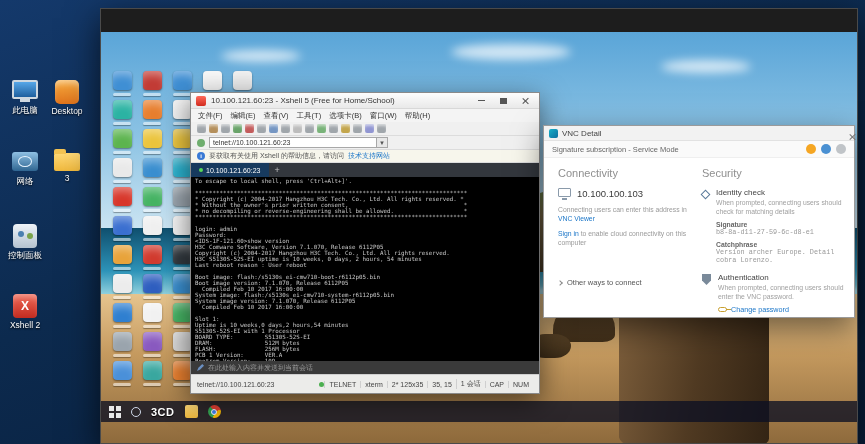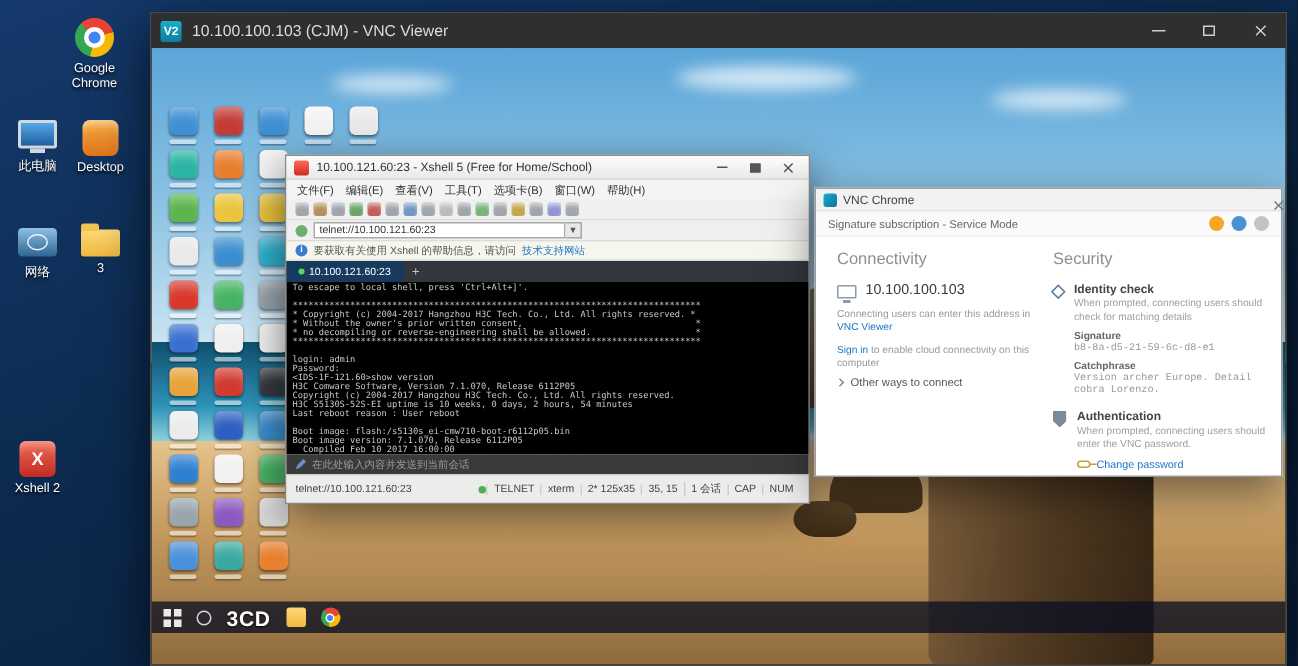--- a/index.html
+++ b/index.html
@@ -55,28 +55,28 @@
 .ric{position:absolute;width:26px}
 .ric-img{width:19px;height:19px;margin:0 auto;border-radius:4px;background:var(--c,#888);
   box-shadow:inset 0 8px 8px -4px rgba(255,255,255,.4),0 1px 2px rgba(0,0,0,.45)}
 .ric-lbl{width:18px;height:3px;margin:3px auto 0;background:rgba(255,255,255,.55);border-radius:1.5px;box-shadow:0 1px 1px rgba(0,0,0,.35)}
 
 
 .rtaskbar{position:absolute;left:0;top:369px;right:0;height:21px;background:rgba(12,16,34,.78);display:flex;align-items:center;gap:10px;padding-left:8px;z-index:5}
 .tb-start{position:relative;width:12px;height:12px}
 .tb-start::before{content:"";position:absolute;width:5px;height:5px;background:#e8e8e8;box-shadow:7px 0 #e8e8e8,0 7px #e8e8e8,7px 7px #e8e8e8}
 .tb-search{width:10px;height:10px;border:1.6px solid #cfd8e8;border-radius:50%}
-.tb-3cd{color:#fff;font-weight:bold;font-size:14px;letter-spacing:.5px;text-shadow:0 1px 1px #000}
+.tb-3cd{color:#fff;font-weight:bold;font-size:11px;letter-spacing:.5px;text-shadow:0 1px 1px #000}
 .tb-app{width:13px;height:13px;border-radius:2px}
 .tb-folder{background:linear-gradient(#ffd977,#f0b93e)}
 .tb-chrome{border-radius:50%;background:conic-gradient(from -45deg,#ea4335 0 33%,#fbbc05 33% 66%,#34a853 66% 100%);position:relative}
 .tb-chrome::after{content:"";position:absolute;inset:3.5px;border-radius:50%;background:#4285f4;border:1.5px solid #fff}
 
 
-.xshell{position:absolute;left:190px;top:103px;width:350px;height:233px;background:#ececec;border:1px solid #8a8a8a;box-shadow:0 8px 26px rgba(0,0,0,.55);z-index:10;display:flex;flex-direction:column}
+.xshell{position:absolute;left:190px;top:92px;width:350px;height:302px;background:#ececec;border:1px solid #8a8a8a;box-shadow:0 8px 26px rgba(0,0,0,.55);z-index:10;display:flex;flex-direction:column}
 .x-title{height:16px;background:linear-gradient(#fdfdfd,#e9e9e9);display:flex;align-items:center;padding:0 3px 0 5px;border-bottom:1px solid #d8d8d8}
 .x-ico{width:10px;height:10px;border-radius:2px;background:linear-gradient(#ff6a5a,#d02b1f)}
 .x-title-text{font-size:8px;color:#333;margin-left:5px;flex:1;white-space:nowrap;overflow:hidden}
 .xbtn{width:22px;height:14px;display:flex;align-items:center;justify-content:center}
 .xbtn .g-min,.xbtn .g-max{background:#555;border-color:#555}
 .xbtn .g-min{width:7px;background:#555}
 .xbtn .g-max{width:7px;height:6px}
 .xbtn .g-x{width:7px;height:7px}
 .xbtn .g-x::before,.xbtn .g-x::after{left:3px;height:8px;background:#555}
 .x-menu{height:13px;background:#f4f4f4;display:flex;align-items:center;padding-left:3px}
@@ -110,83 +110,70 @@
 .vs-close .g-x{width:7px;height:7px}
 .vs-close .g-x::before,.vs-close .g-x::after{left:3px;height:8px;background:#777}
 .vs-sub{height:17px;background:#fafafa;border-bottom:1px solid #efefef;display:flex;align-items:center;padding:0 8px}
 .vs-sub-text{font-size:7.5px;color:#666;flex:1}
 .vs-circ{width:10px;height:10px;border-radius:50%;margin-left:5px}
 .c-orange{background:#f5a623}.c-blue{background:#4a90d2}.c-grey{background:#c0c4c8}
 .vs-body{position:relative;height:159px}
 .vs-col-l{position:absolute;left:14px;top:9px;width:132px}
 .vs-col-r{position:absolute;left:158px;top:9px;width:142px}
 .vs-h{font-size:11px;color:#8f8f8f;font-weight:400;margin-bottom:9px}
-.vs-addr-row{display:flex;align-items:flex-end;gap:6px}
+.vs-addr-row{display:flex;align-items:flex-start;gap:6px}
 .vs-monitor{width:13px;height:9px;border:1.5px solid #8a9aaa;border-radius:1px;position:relative;flex:none}
 .vs-monitor::after{content:"";position:absolute;left:3px;bottom:-4px;width:5px;height:2px;background:#8a9aaa}
 .vs-addr{font-size:9.5px;color:#3a3a3a}
 .vs-p{font-size:6.8px;color:#9a9a9a;line-height:8.5px;margin-top:7px}
 .link{color:#1b76c8;cursor:pointer}
-.vs-other{margin-top:3px;font-size:7.5px;color:#555;display:flex;gap:5px;align-items:center;cursor:pointer}
+.vs-other{margin-top:31px;font-size:7.5px;color:#555;display:flex;gap:5px;align-items:center;cursor:pointer}
 .chev{width:4px;height:4px;border-right:1.3px solid #888;border-bottom:1.3px solid #888;transform:rotate(-45deg);flex:none}
 .sec-item{display:flex;gap:7px;margin-bottom:9px}
 .i-diamond{width:7px;height:7px;border:1.5px solid #5a7a9a;transform:rotate(45deg);margin-top:3px;flex:none}
 .i-shield{width:9px;height:11px;background:#7a8a9a;clip-path:polygon(0 0,100% 0,100% 60%,50% 100%,0 60%);margin-top:1px;flex:none}
-.sec-title{font-size:8px;color:#444;font-weight:bold}
+.sec-title{font-size:8px;color:#444;font-weight:normal}
 .sec-p{font-size:6.8px;color:#a0a0a0;line-height:8.5px;margin-top:2px}
 .kv-label{font-size:6.8px;color:#666;font-weight:bold;margin-top:5px}
 .kv-val{font-size:6.8px;color:#999;font-family:"Liberation Mono",monospace}
 .chg-row{display:flex;align-items:center;gap:4px;margin:4px 0 0 16px;font-size:7.2px}
 .i-key{width:9px;height:5px;border:1.5px solid #c8a030;border-radius:3px;position:relative;flex:none}
 .i-key::after{content:"";position:absolute;right:-5px;top:0.5px;width:5px;height:1.5px;background:#c8a030}
 </style>
 </head>
 <body>
 
 <div class="screen">
 
-  <div class="licon" style="left:40px;top:12px">
-    <div class="art ic-chrome"></div>
-    <div class="lbl">Google Chrome</div>
-  </div>
   <div class="licon" style="left:2px;top:80px">
     <div class="art ic-pc"></div>
     <div class="lbl" style="margin-top:7px">此电脑</div>
   </div>
   <div class="licon" style="left:44px;top:80px">
     <div class="art ic-desktop"></div>
     <div class="lbl">Desktop</div>
   </div>
   <div class="licon" style="left:2px;top:152px">
     <div class="art ic-net"></div>
     <div class="lbl" style="margin-top:6px">网络</div>
   </div>
   <div class="licon" style="left:44px;top:148px">
     <div class="art ic-folder"></div>
     <div class="lbl">3</div>
   </div>
+  <div class="licon" style="left:2px;top:224px">
+    <div class="art ic-cpl"></div>
+    <div class="lbl">控制面板</div>
+  </div>
   <div class="licon" style="left:2px;top:294px">
     <div class="art ic-xshell">X</div>
     <div class="lbl">Xshell 2</div>
   </div>
 
   <div class="vncwin">
-    <div class="vnc-titlebar">
-      <div class="vnc-logo">V2</div>
-      <div class="vnc-title">10.100.100.103 (CJM) - VNC Viewer</div>
-      <div class="wbtn">
-          <span class="g-min"></span>
-        </div>
-      <div class="wbtn">
-          <span class="g-max"></span>
-        </div>
-      <div class="wbtn">
-          <span class="g-x"></span>
-        </div>
-    </div>
 
     <div class="rdesk">
       <div class="w-sky"></div>
       <div class="w-cloud" style="left:120px;top:18px;width:80px;height:12px"></div>
       <div class="w-cloud" style="left:350px;top:12px;width:120px;height:16px"></div>
       <div class="w-cloud" style="left:560px;top:28px;width:90px;height:13px"></div>
       <div class="w-sea"></div>
       <div class="w-foam"></div>
       <div class="w-sand"></div>
       <div class="w-cliff"></div>
@@ -455,21 +442,21 @@
       <span class="seg">35, 15</span>
       <span class="seg">1 会话</span>
       <span class="seg">CAP</span>
       <span class="seg">NUM</span>
     </div>
   </div>
 
   <div class="vncsrv">
     <div class="vs-title">
       <div class="vs-logo"></div>
-      <div class="vs-title-text">VNC Chrome</div>
+      <div class="vs-title-text">VNC Detail</div>
       <div class="vs-close"><span class="g-x"></span></div>
     </div>
     <div class="vs-sub">
       <div class="vs-sub-text">Signature subscription - Service Mode</div>
       <div class="vs-circ c-orange"></div>
       <div class="vs-circ c-blue"></div>
       <div class="vs-circ c-grey"></div>
     </div>
     <div class="vs-body">
       <div class="vs-col-l">
@@ -492,21 +479,21 @@
         </div>
       </div>
       <div class="vs-col-r">
         <div class="vs-h">Security</div>
         <div class="sec-item">
           <span class="i-diamond"></span>
           <div>
             <div class="sec-title">Identity check</div>
             <div class="sec-p">When prompted, connecting users should check for matching details</div>
             <div class="kv-label">Signature</div>
-            <div class="kv-val">b8-8a-d5-21-59-6c-d8-e1</div>
+            <div class="kv-val">b8-8a-d11-27-59-6c-d8-e1</div>
             <div class="kv-label">Catchphrase</div>
             <div class="kv-val">Version archer Europe. Detail cobra Lorenzo.</div>
           </div>
         </div>
         <div class="sec-item" style="margin-bottom:0">
           <span class="i-shield"></span>
           <div>
             <div class="sec-title">Authentication</div>
             <div class="sec-p">When prompted, connecting users should enter the VNC password.</div>
           </div>

